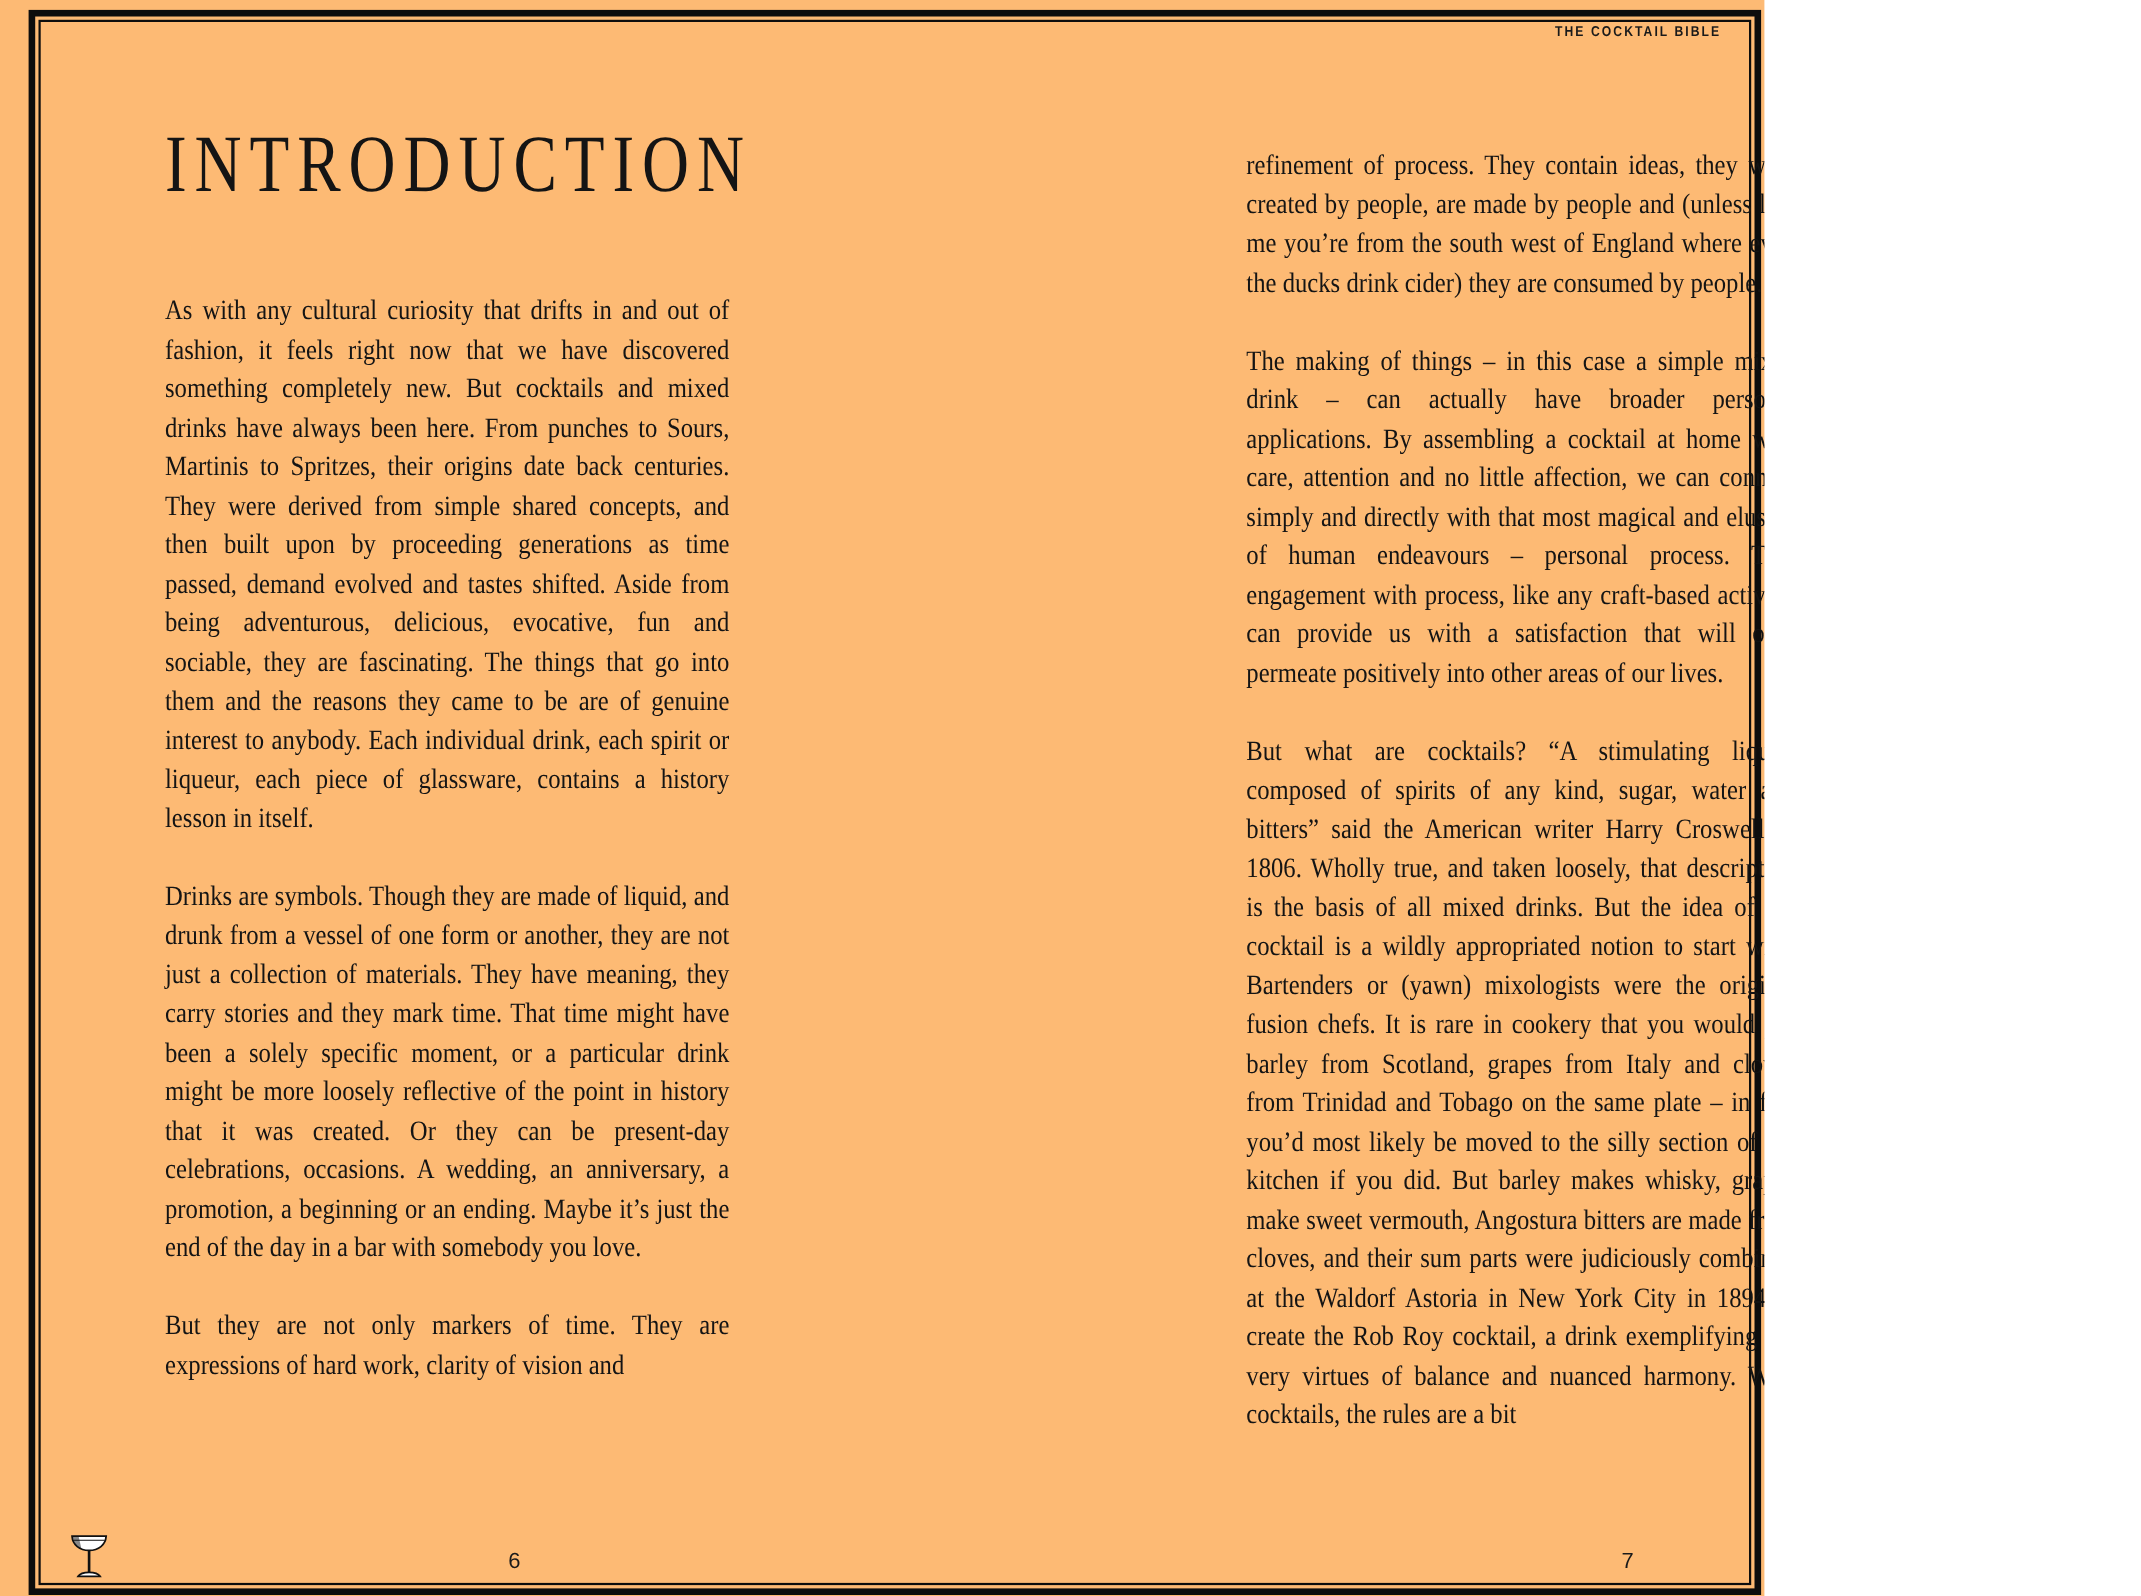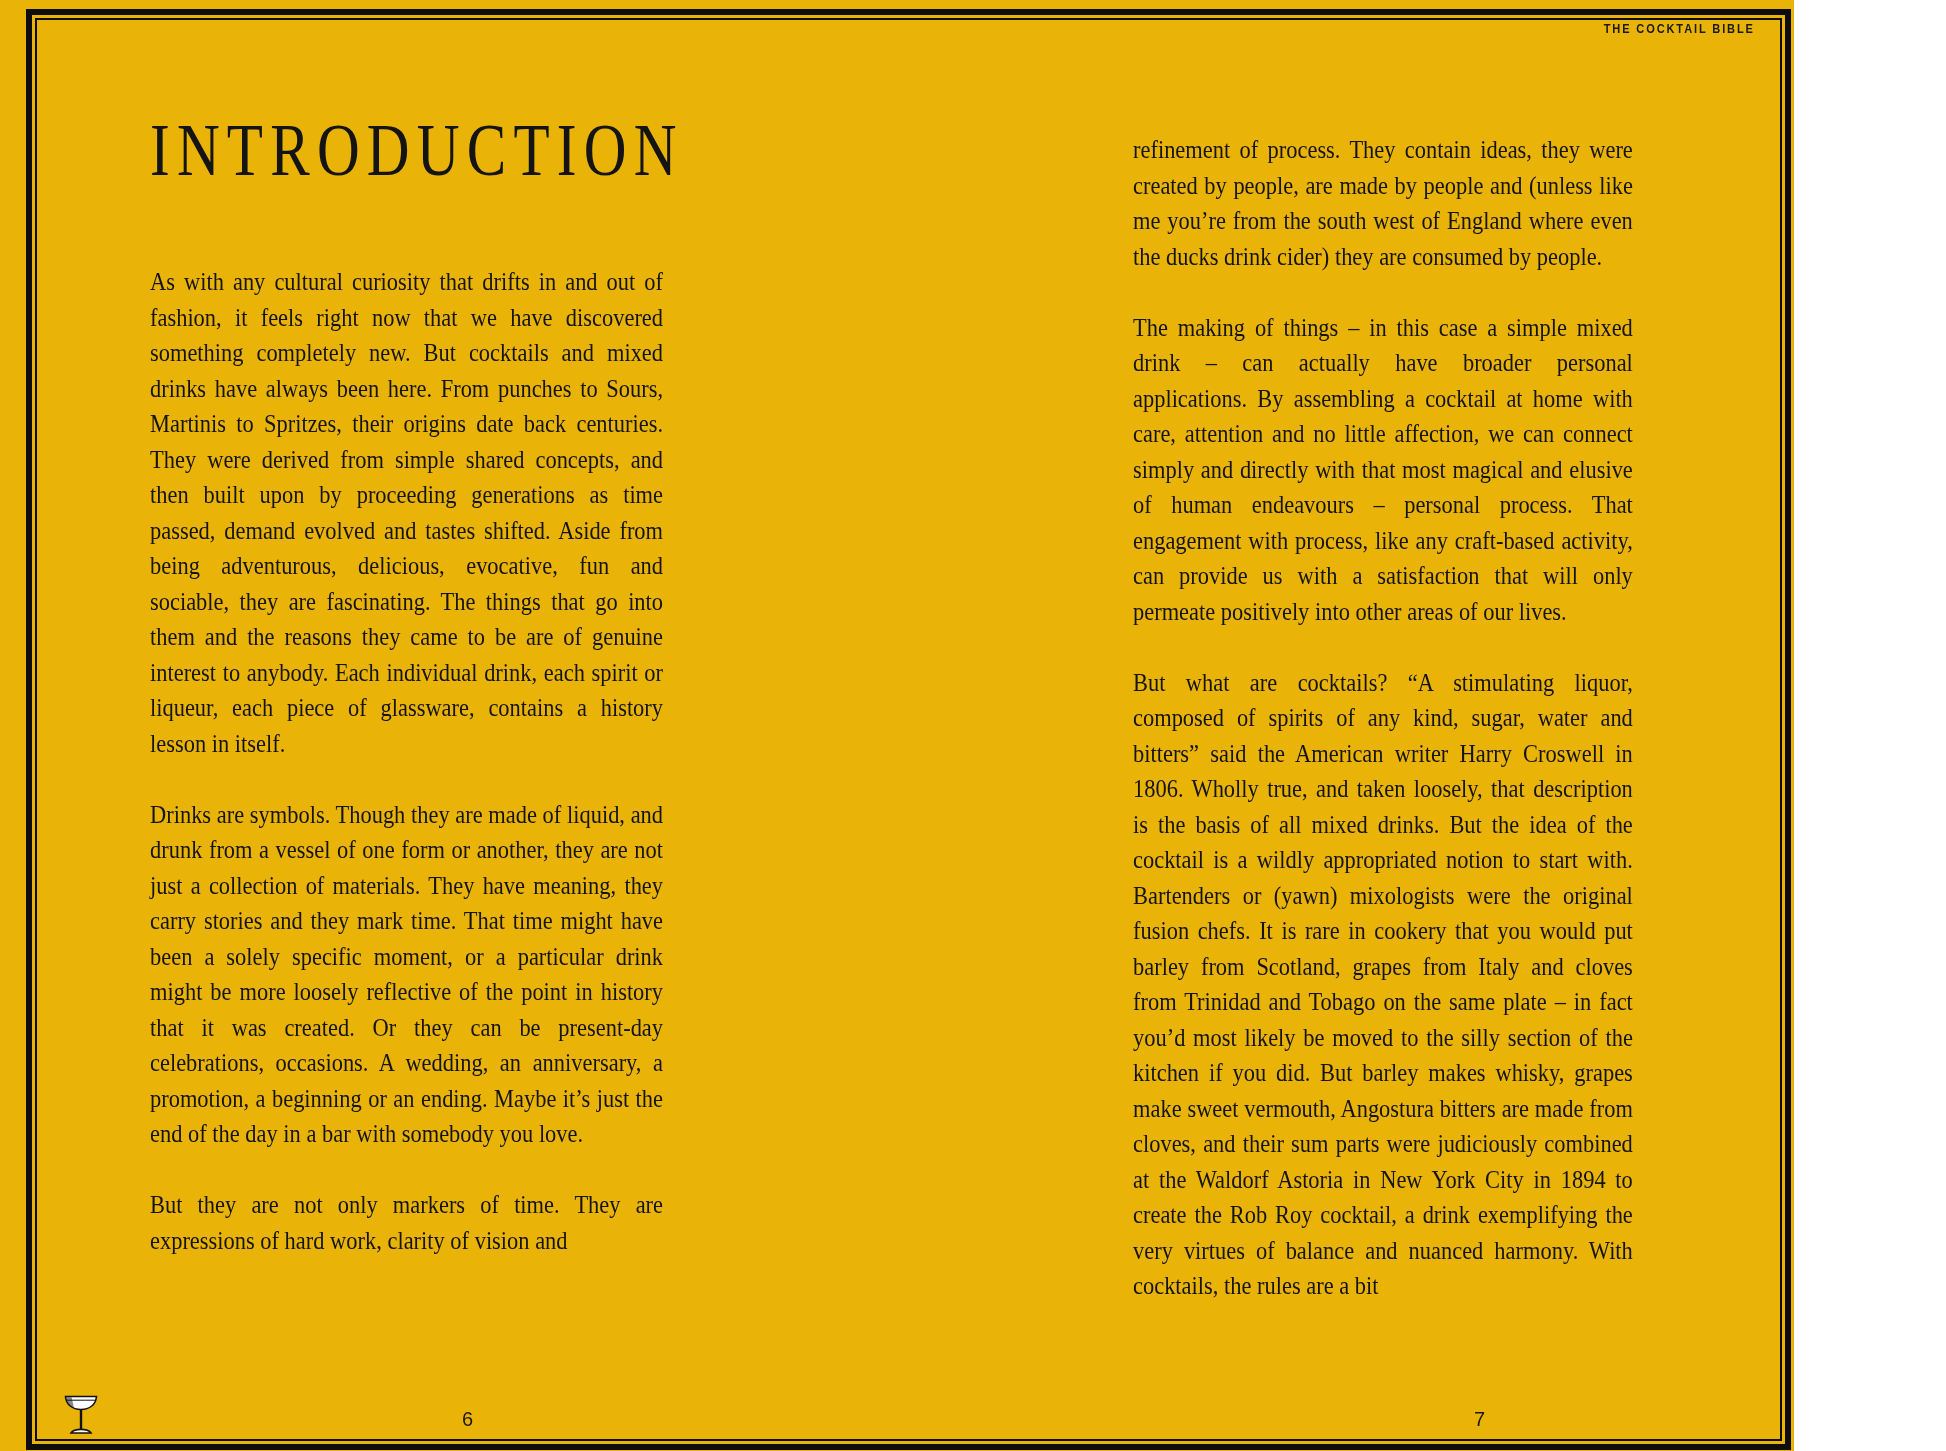--- a/index.html
+++ b/index.html
@@ -1,19 +1,19 @@
 <!DOCTYPE html>
 <html><head>
 <meta charset="utf-8">
 <style>
   html, body { margin:0; padding:0; background:#ffffff; }
   .page {
     position:relative;
-    width:1794px; height:1451px;
-    background:#eab308;
+    width:1604px; height:1451px;
+    background:#fdba74;
     color:#141414;
     font-family:"Liberation Serif", serif;
     overflow:hidden;
   }
   
   .frame-outer {
     position:absolute; top:9px; left:26px; right:3px; bottom:1px;
     border:6px solid #0d0d0d;
   }
   .frame-inner {

